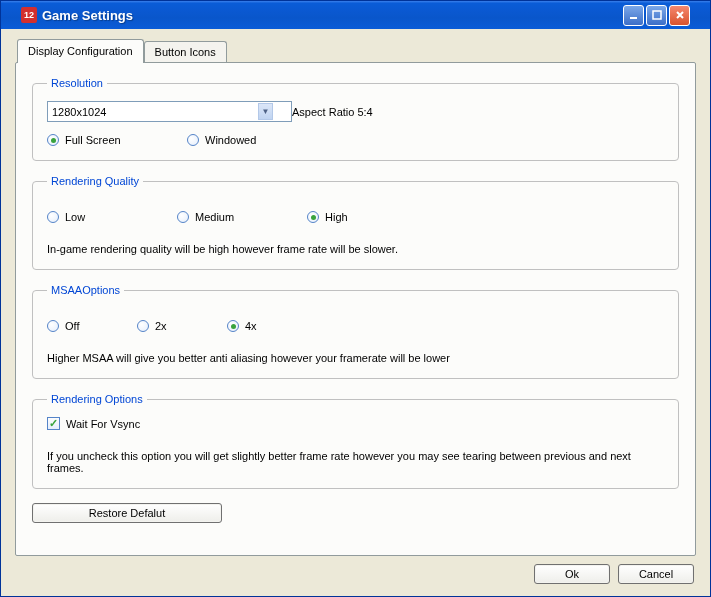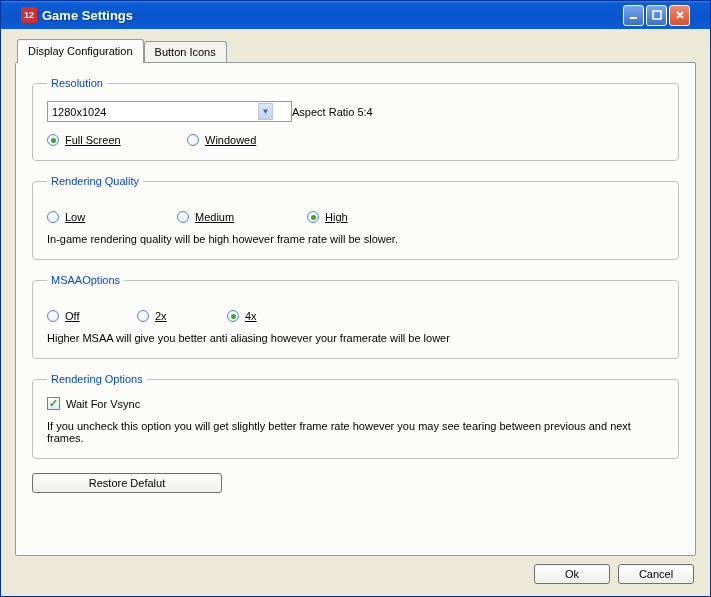--- a/index.html
+++ b/index.html
@@ -149,21 +149,20 @@
     color: #4d6185;
     font-size: 8px;
   }
   .aspect {
   }
 
   .radio-row {
     display: flex;
     gap: 0;
     margin-top: 12px;
-    text-decoration: underline;
   }
   .radio-row.spread label.radio:nth-child(1){ width:140px;}
   .radio-row.spread label.radio:nth-child(2){ width:130px;}
   
   .radio {
     display: inline-flex;
     align-items: center;
     gap: 6px;
     cursor: pointer;
   }
@@ -178,21 +177,21 @@
     justify-content: center;
   }
   .radio.selected .dot::after {
     content: '';
     width: 5px;
     height: 5px;
     background: #39a33d;
     border-radius: 50%;
   }
 
-  .desc { margin-top: 10px; color:#000; }
+  .desc { margin-top: 20px; color:#000; }
 
   .chk {
     display: inline-flex;
     align-items: center;
     gap: 6px;
     cursor: pointer;
   }
   .chk .box {
     width: 13px;
     height: 13px;

